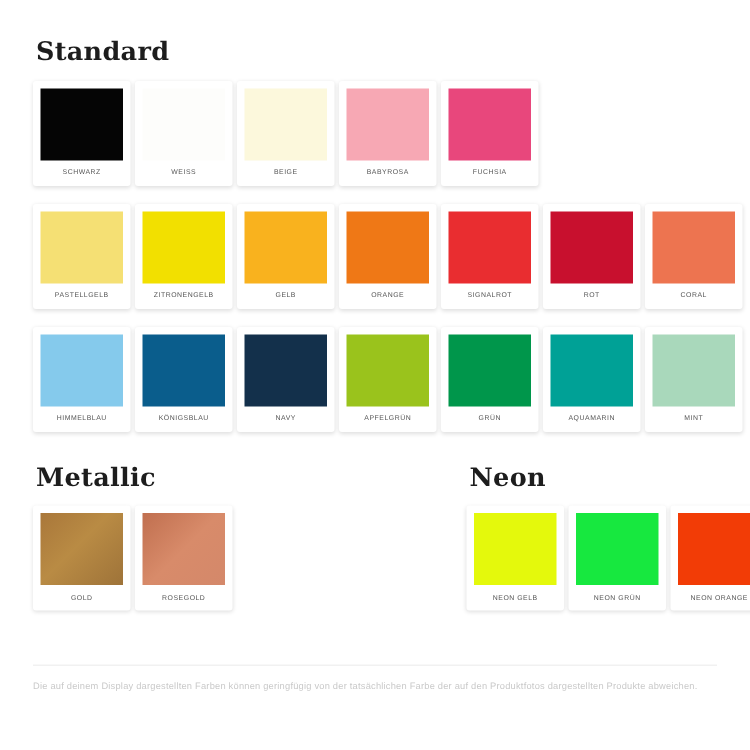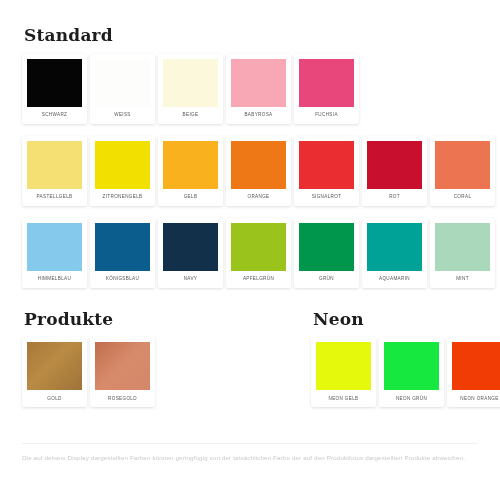--- a/index.html
+++ b/index.html
@@ -204,21 +204,21 @@
           <div class="swatch-chip" style="background-color: rgb(169, 216, 187);"></div>
           <div class="swatch-label">MINT</div>
         </div>
       </div>
     </div>
   </div>
 
   <div class="split">
 
     <div class="split-col">
-      <h2 class="section-title">Produkte</h2>
+      <h2 class="section-title">Metallic</h2>
       <div class="swatch-grid metallic-grid">
         <div class="swatch-card">
           <div class="swatch-chip" style="background-image: linear-gradient(135deg, rgb(169, 119, 58) 0%, rgb(185, 139, 68) 45%, rgb(158, 115, 57) 100%);"></div>
           <div class="swatch-label">GOLD</div>
         </div>
         <div class="swatch-card">
           <div class="swatch-chip" style="background-image: linear-gradient(135deg, rgb(192, 111, 79) 0%, rgb(216, 139, 106) 50%, rgb(212, 136, 106) 100%);"></div>
           <div class="swatch-label">ROSEGOLD</div>
         </div>
       </div>

